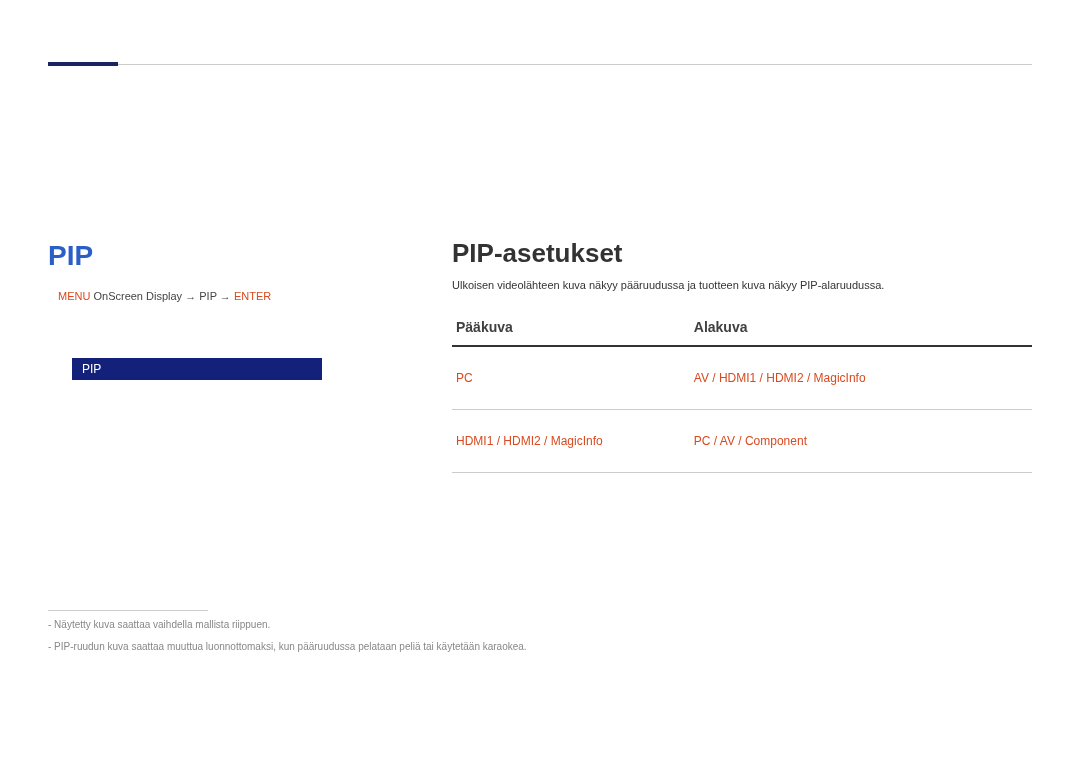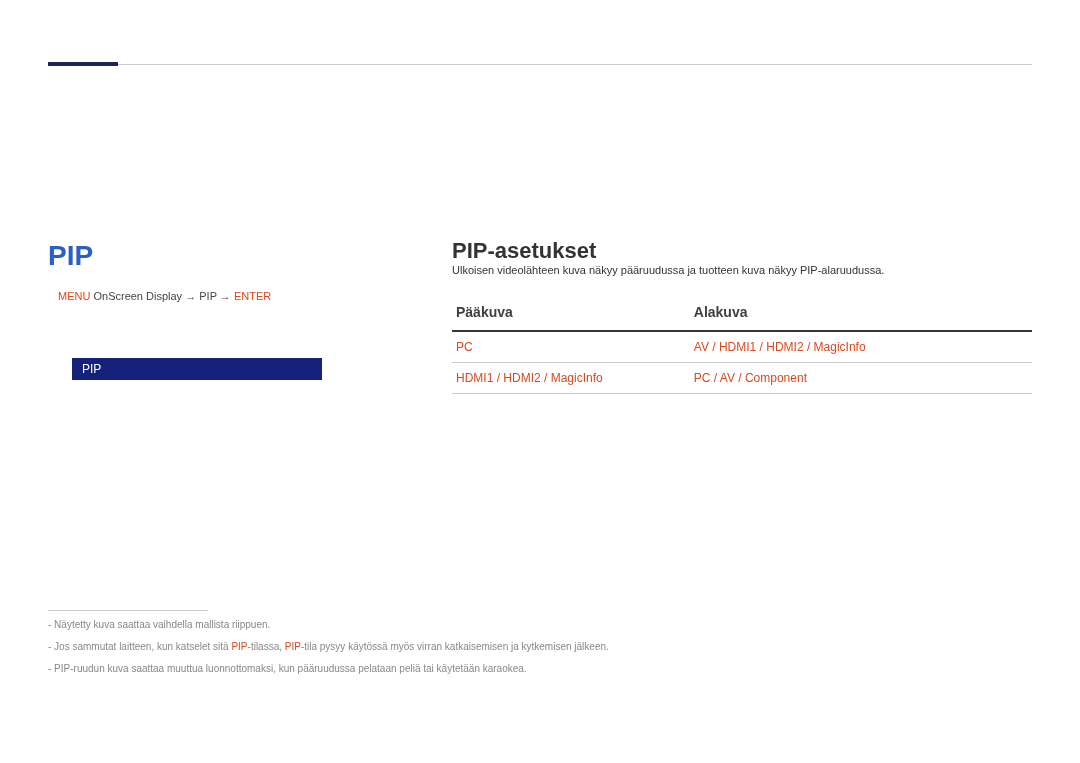--- a/index.html
+++ b/index.html
@@ -72,45 +72,45 @@
   }
   .footnotes p { margin-bottom: 6px; }
   .footnotes .orange { color: #d84a1f; }
   .right-col {
     position: absolute;
     left: 452px;
     top: 238px;
     right: 48px;
   }
   .right-heading {
-    font-size: 22px;
+    font-size: 26px;
     font-weight: bold;
     color: #333;
-    margin-bottom: 0;
+    margin-bottom: 10px;
   }
   .right-desc {
     font-size: 11px;
     color: #333;
     margin-bottom: 20px;
   }
   .tbl {
     width: 100%;
     border-collapse: collapse;
     font-size: 12px;
   }
   .tbl th {
     text-align: left;
     font-size: 14px;
     font-weight: bold;
     color: #404040;
     padding: 8px 4px 10px 4px;
     border-bottom: 2px solid #333;
   }
   .tbl td {
-    padding: 8px 4px;
+    padding: 24px 4px;
     border-bottom: 1px solid #ccc;
     vertical-align: middle;
     color: #333;
   }
   .tbl td.orange, .tbl td span.orange { color: #d84a1f; }
 </style>
 </head>
 <body>
 
 <div class="header-rule"></div>
@@ -148,15 +148,14 @@
         <td><span class="orange">HDMI1 / HDMI2 / MagicInfo</span></td>
         <td><span class="orange">PC / AV / Component</span></td>
       </tr>
     </tbody>
   </table>
 </div>
 
 <div class="footnotes">
   <hr>
   <p>- <span>Näytetty kuva saattaa vaihdella mallista riippuen.</span></p>
-  <p>- <span>Jos sammutat laitteen, kun katselet sitä </span><span class="orange">PIP</span><span>-tilassa, </span><span class="orange">PIP</span><span>-tila pysyy käytössä myös virran katkaisemisen ja kytkemisen jälkeen.</span></p>
   <p>- <span>PIP-ruudun kuva saattaa muuttua luonnottomaksi, kun pääruudussa pelataan peliä tai käytetään karaokea.</span></p>
 </div>
 
 </body></html>

